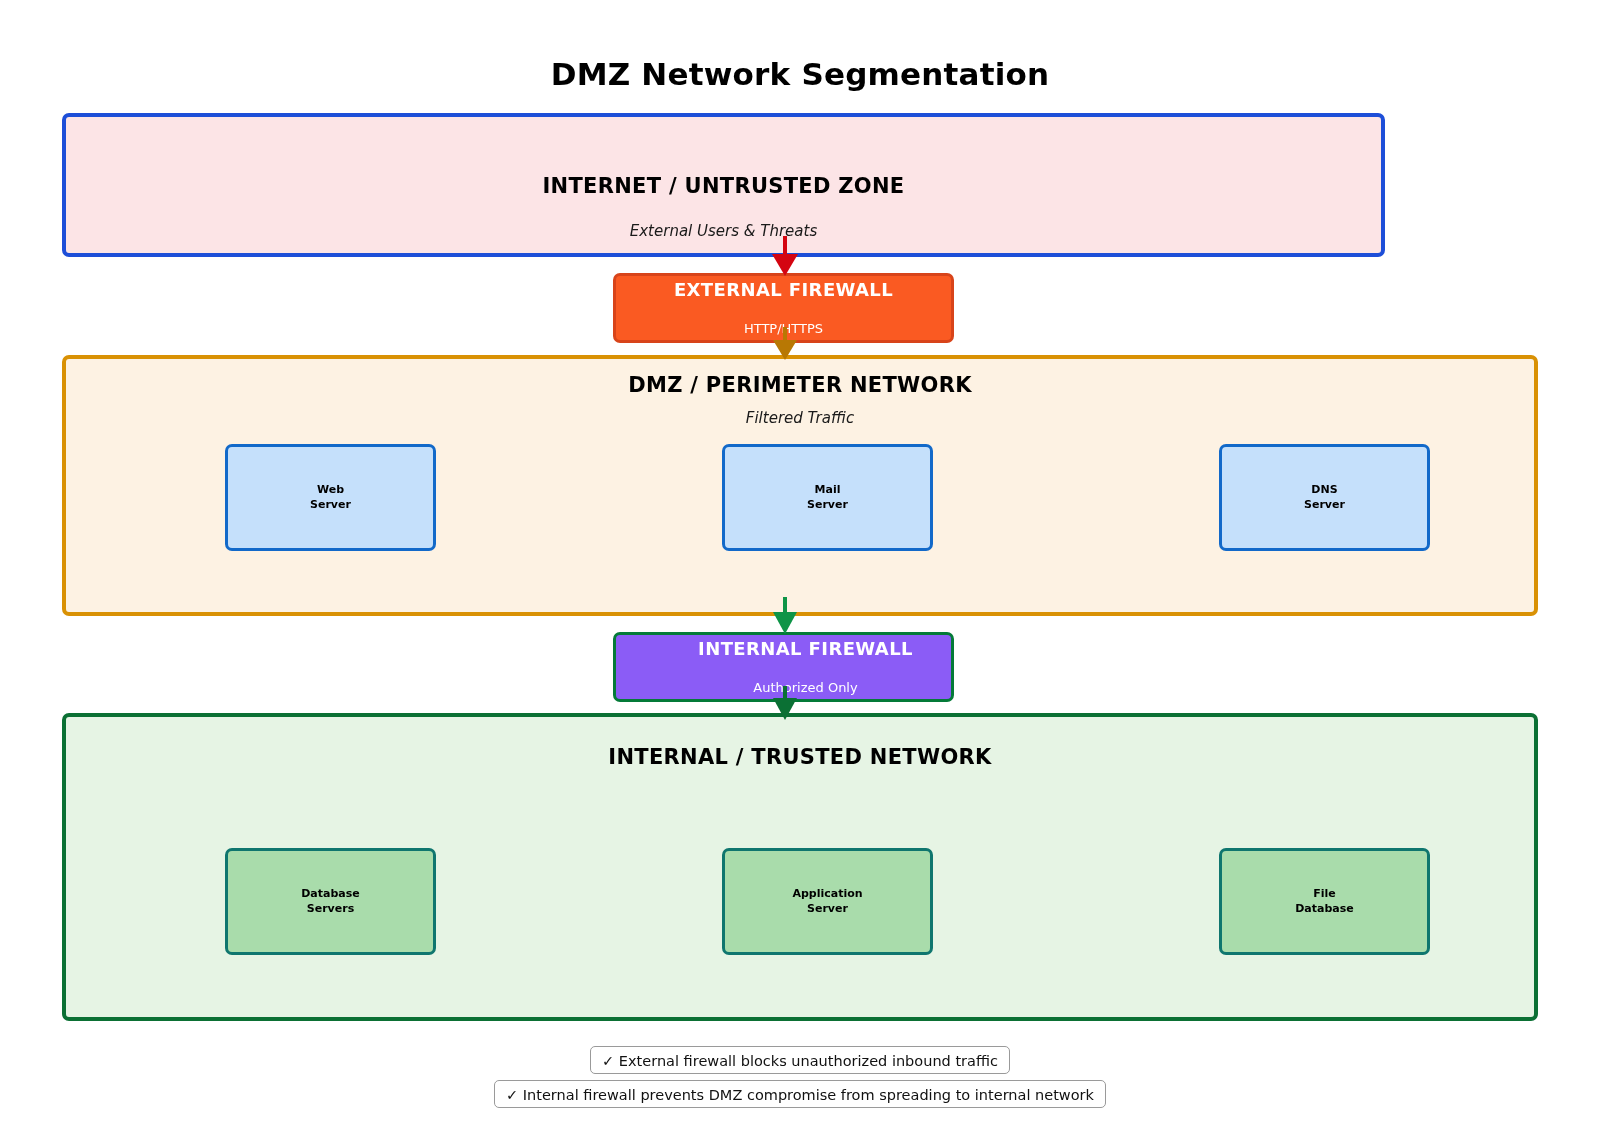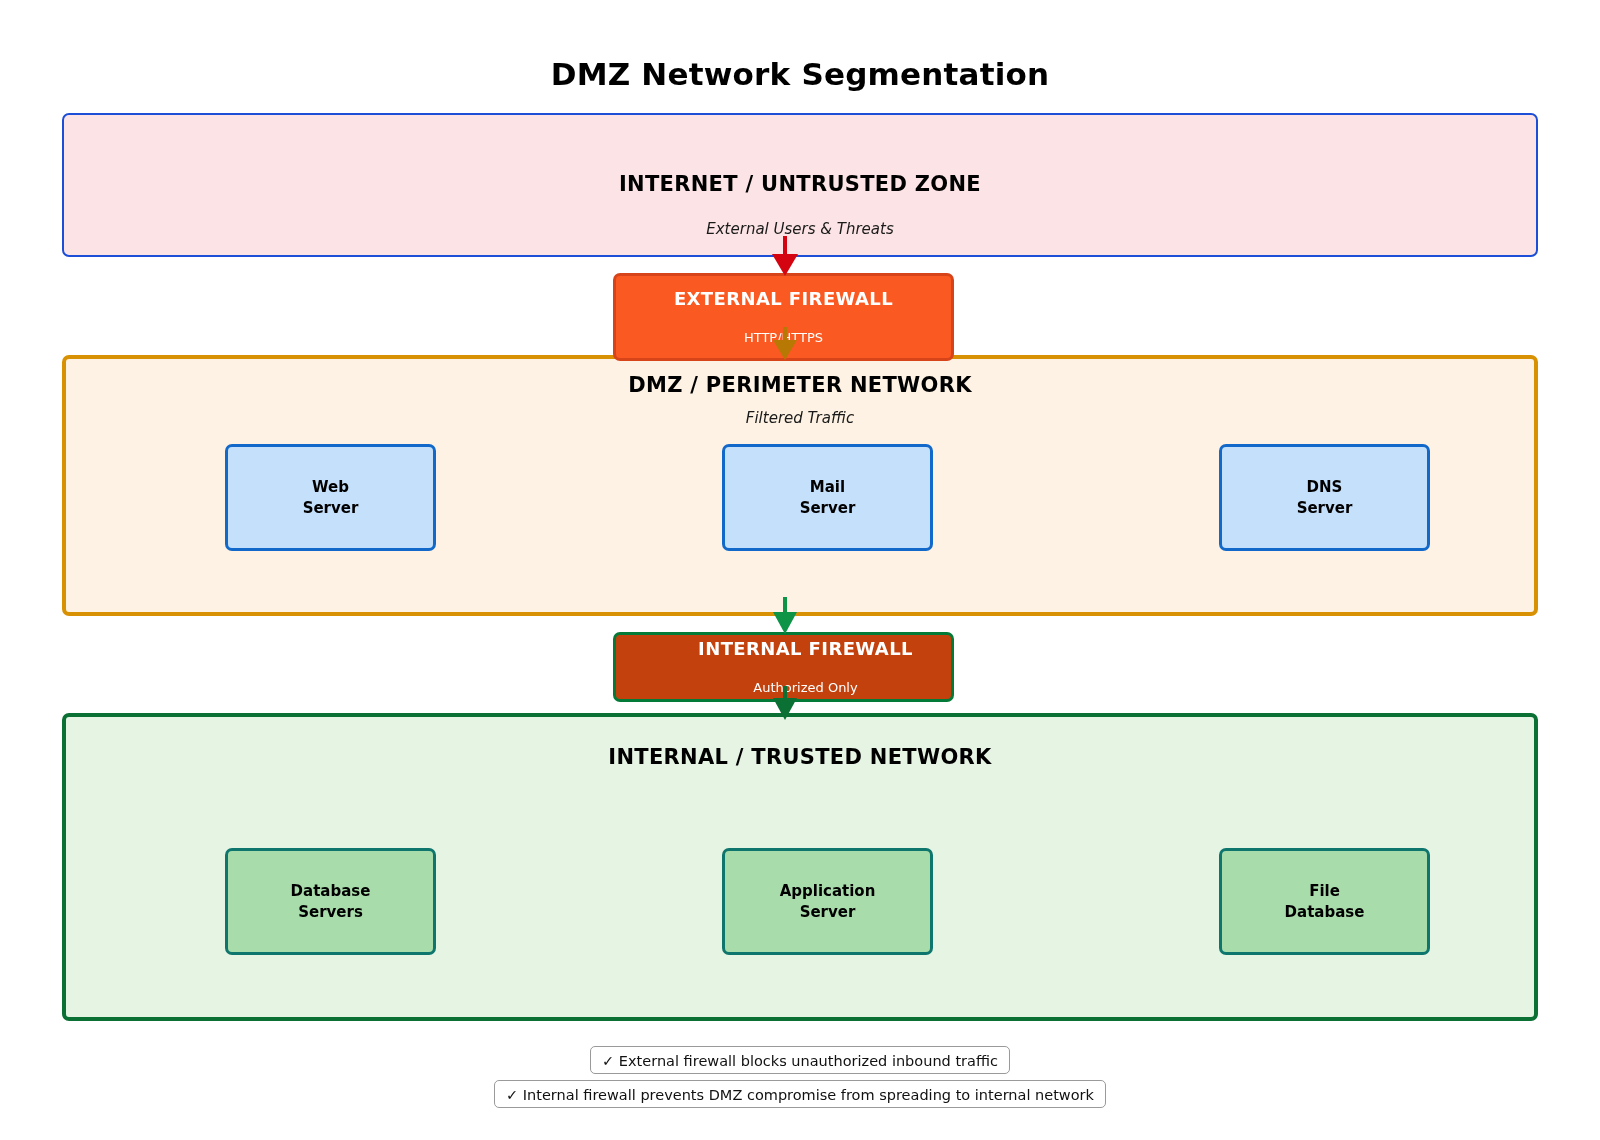--- a/index.html
+++ b/index.html
@@ -56,24 +56,24 @@
     width: 100%;
     text-align: center;
     font-style: italic;
     font-size: 15px;
     color: #1a1a1a;
   }
 
   .zone-internet {
     left: 62px;
     top: 113px;
-    width: 1476px;
+    width: 1323px;
     height: 144px;
     background: #fce4e6;
-    border: 2px solid #1d4ed8;
+    border: 4px solid #1d4ed8;
     padding-left: 8px;
   }
   .zone-internet .zone-title { top: 57px; }
   .zone-internet .zone-sub   { top: 105px; }
 
   .zone-dmz {
     left: 62px;
     top: 355px;
     width: 1476px;
     height: 261px;
@@ -113,45 +113,45 @@
   }
   .firewall .fw-sub {
     font-size: 13px;
     margin-top: 20px;
     line-height: 1.2;
   }
   .firewall-external {
     left: 613px;
     top: 273px;
     width: 341px;
-    height: 88px;
+    height: 70px;
     background: #fa5a22;
     border: 3px solid #d8441a;
   }
   .firewall-internal {
     left: 613px;
     top: 632px;
     width: 341px;
     height: 70px;
-    background: #c2410c;
+    background: #8b5cf6;
     border: 3px solid #047a38;
     padding-left: 44px;
   }
 
   
   .node {
     position: absolute;
     box-sizing: border-box;
     border-radius: 7px;
     display: flex;
     align-items: center;
     justify-content: center;
     text-align: center;
     font-weight: bold;
-    font-size: 15px;
+    font-size: 11px;
     color: #000000;
     line-height: 1.35;
     white-space: pre-line;
   }
   .node-dmz {
     background: #c5e0fb;
     border: 3px solid #1269c9;
     top: 444px;
     width: 211px;
     height: 107px;

